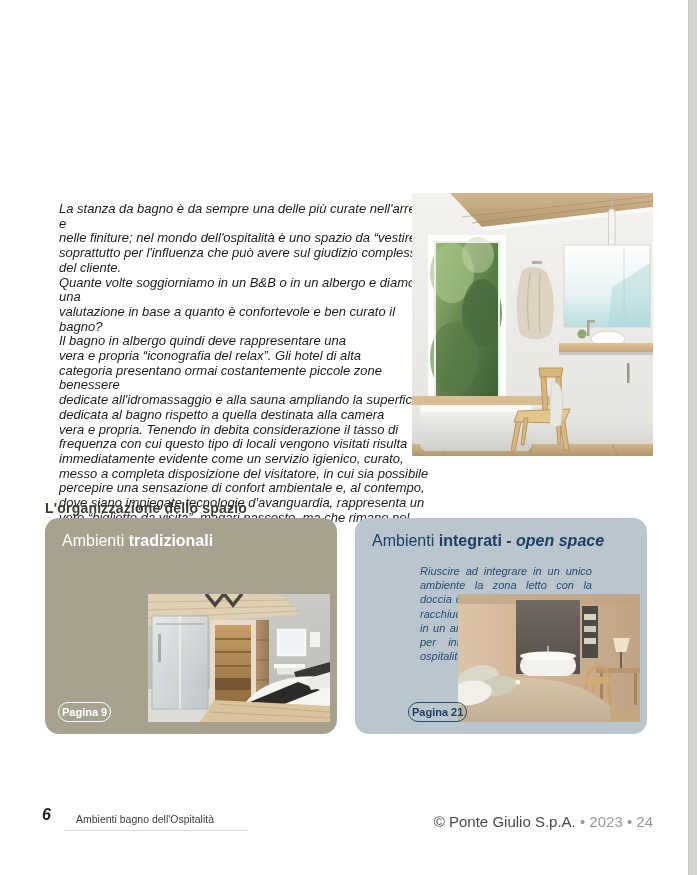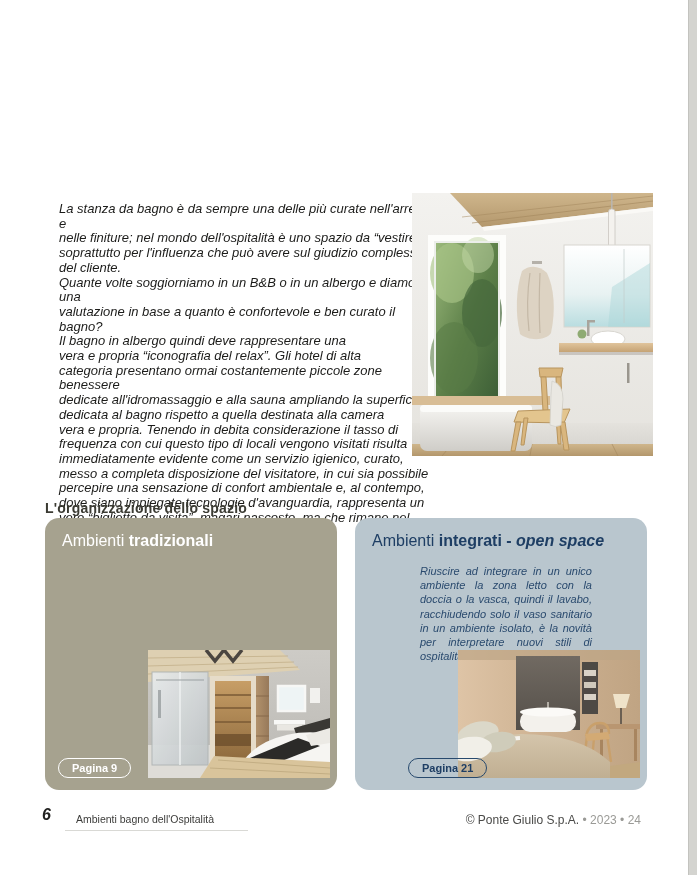--- a/index.html
+++ b/index.html
@@ -14,44 +14,44 @@
   
   .intro{position:absolute;left:45px;top:188px;width:378px;margin:14px;
          font-family:Liberation Sans, sans-serif;font-style:italic;
          font-size:13px;line-height:14.7px;color:#1c1c1a;white-space:pre-line;}
   
   .hero{position:absolute;left:412px;top:193px;width:241px;height:263px;overflow:hidden;}
   
   .section-heading{position:absolute;left:45px;top:488px;font-size:14px;font-weight:700;
                    letter-spacing:.2px;color:#3b3b33;}
   
-  .card{position:absolute;top:518px;width:292px;height:272px;border-radius:14px;}
+  .card{position:absolute;top:518px;width:292px;height:216px;border-radius:14px;}
   .card.olive{left:45px;background:#a6a28f;}
   .card.blue{left:355px;background:#b9c6ce;}
   .card h3{position:absolute;left:17px;top:14px;margin:0;font-size:16px;font-weight:400;}
   .card.olive h3{color:#ffffff;}
   .card.blue h3{color:#1e3e64;}
   .card h3 .b{font-weight:700;}
   .card h3 .bi{font-weight:700;font-style:italic;}
   .card-body{position:absolute;left:17px;top:46px;width:172px;margin:0;
              font-style:italic;font-size:11px;line-height:14.2px;text-align:justify;}
   .card.olive .card-body{color:#f7f6f2;}
   .card.blue .card-body{color:#2a4a6e;margin-left:48px;}
   .card-photo{position:absolute;right:7px;bottom:12px;width:182px;height:128px;overflow:hidden;}
-  .pill{position:absolute;left:13px;bottom:12px;height:20px;padding:0 13px;
+  .pill{position:absolute;left:13px;bottom:12px;height:20px;padding:0 3px;
         background:transparent;border-radius:11px;font-size:11px;font-weight:700;
         font-family:"Liberation Sans",sans-serif;line-height:17px;cursor:pointer;}
   .card.olive .pill{border:1.6px solid #ffffff;color:#ffffff;}
   .card.blue .pill{border:1.6px solid #27496d;color:#1e3e64;margin-left:40px;}
   
   .foot-num{position:absolute;left:42px;top:806px;font-size:16px;font-weight:700;
             font-style:italic;color:#222220;}
   .foot-label{position:absolute;left:76px;top:813px;font-size:10.5px;color:#3c3c3a;}
   .foot-rule{position:absolute;left:65px;top:830px;width:183px;height:1px;background:#d9d9d5;}
-  .foot-right{position:absolute;right:56px;top:813px;font-size:12px;color:#4a4a48;
+  .foot-right{position:absolute;right:44px;top:813px;font-size:15px;color:#4a4a48;
               text-align:right;}
   .foot-right .muted{color:#9a9a96;}
 </style>
 </head>
 <body>
 
 <div class="page">
 
 
   <p class="intro">La stanza da bagno è da sempre una delle più curate nell'arredo e

